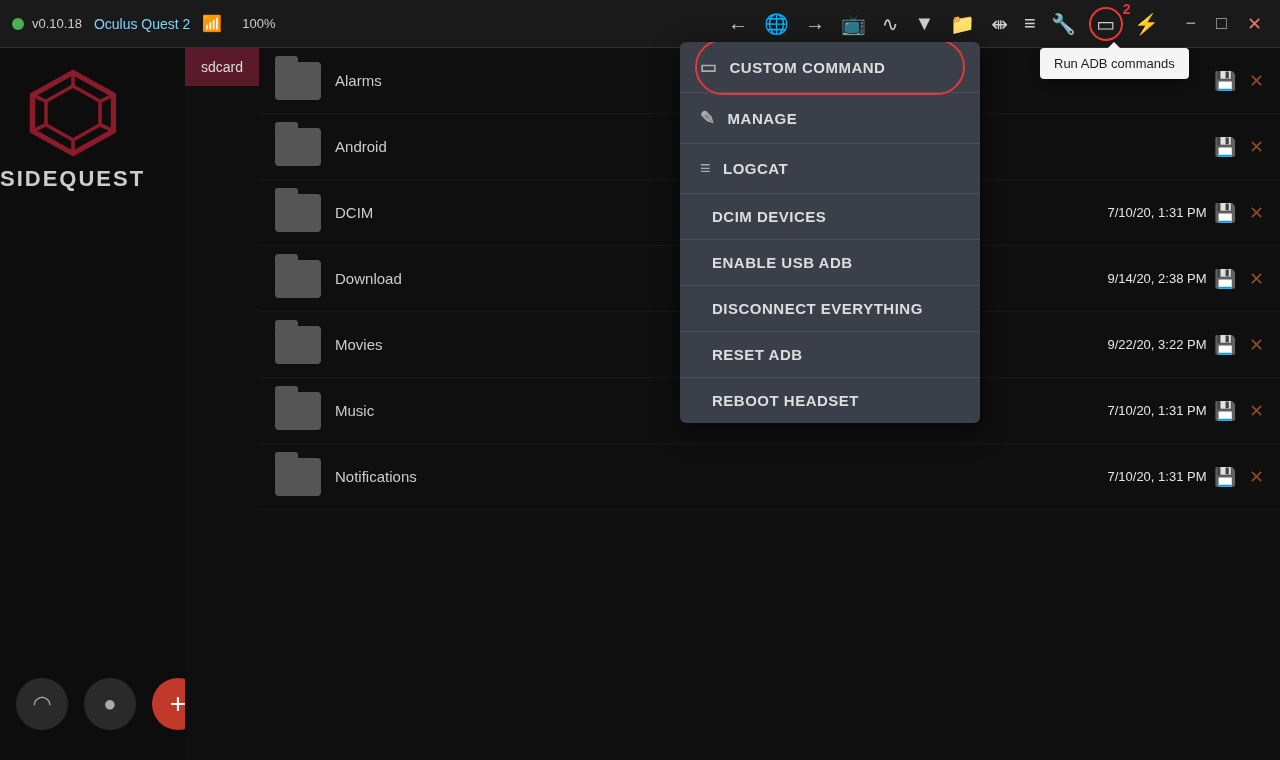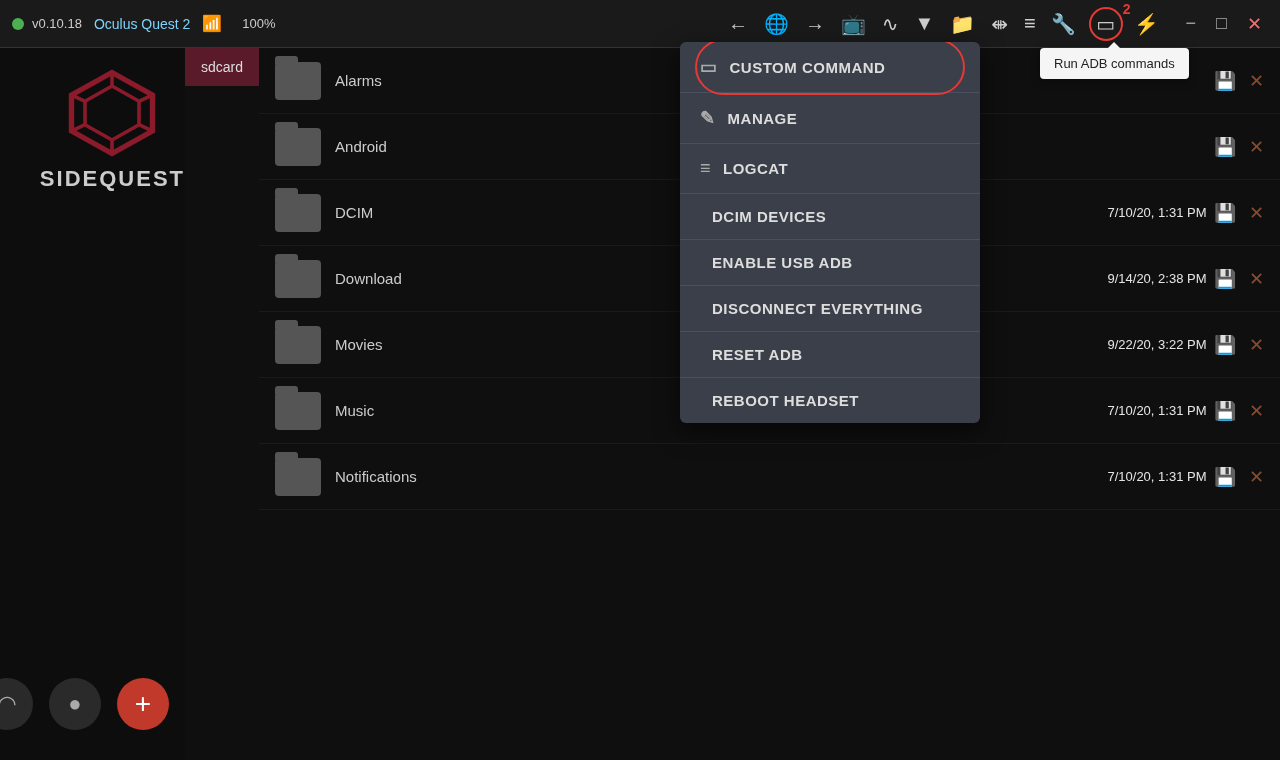--- a/index.html
+++ b/index.html
@@ -97,21 +97,21 @@
     
     .main-layout {
       display: flex;
       height: calc(760px - 48px);
     }
     .sidebar {
       width: 185px;
       background: #0d0d0d;
       display: flex;
       flex-direction: column;
-      align-items: flex-end;
+      align-items: flex-start;
       padding-top: 20px;
       flex-shrink: 0;
     }
     .logo-container {
       display: flex;
       flex-direction: column;
       align-items: center;
       gap: 8px;
     }
     .logo-icon {

